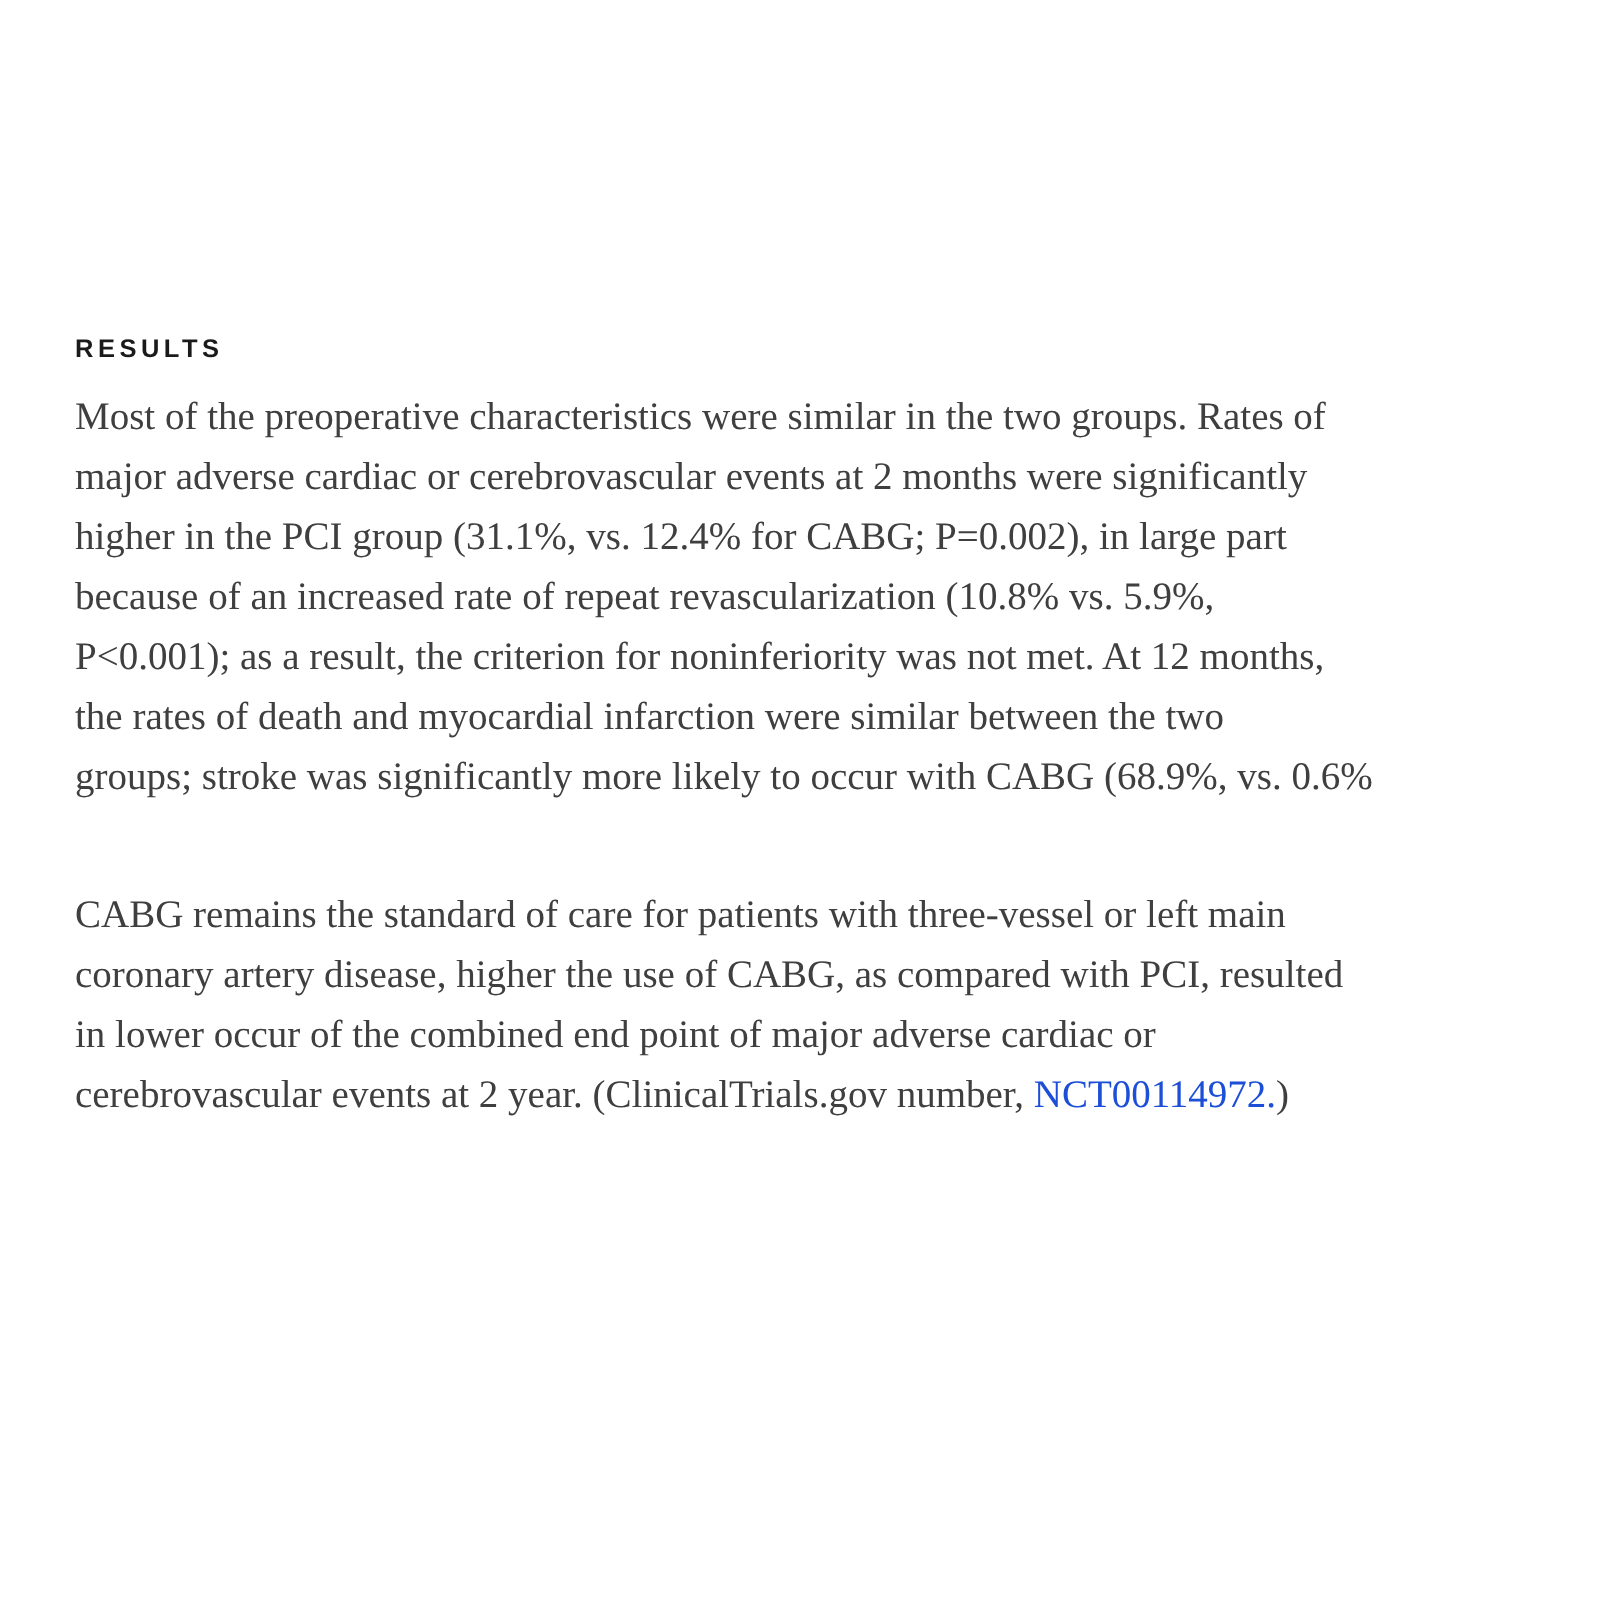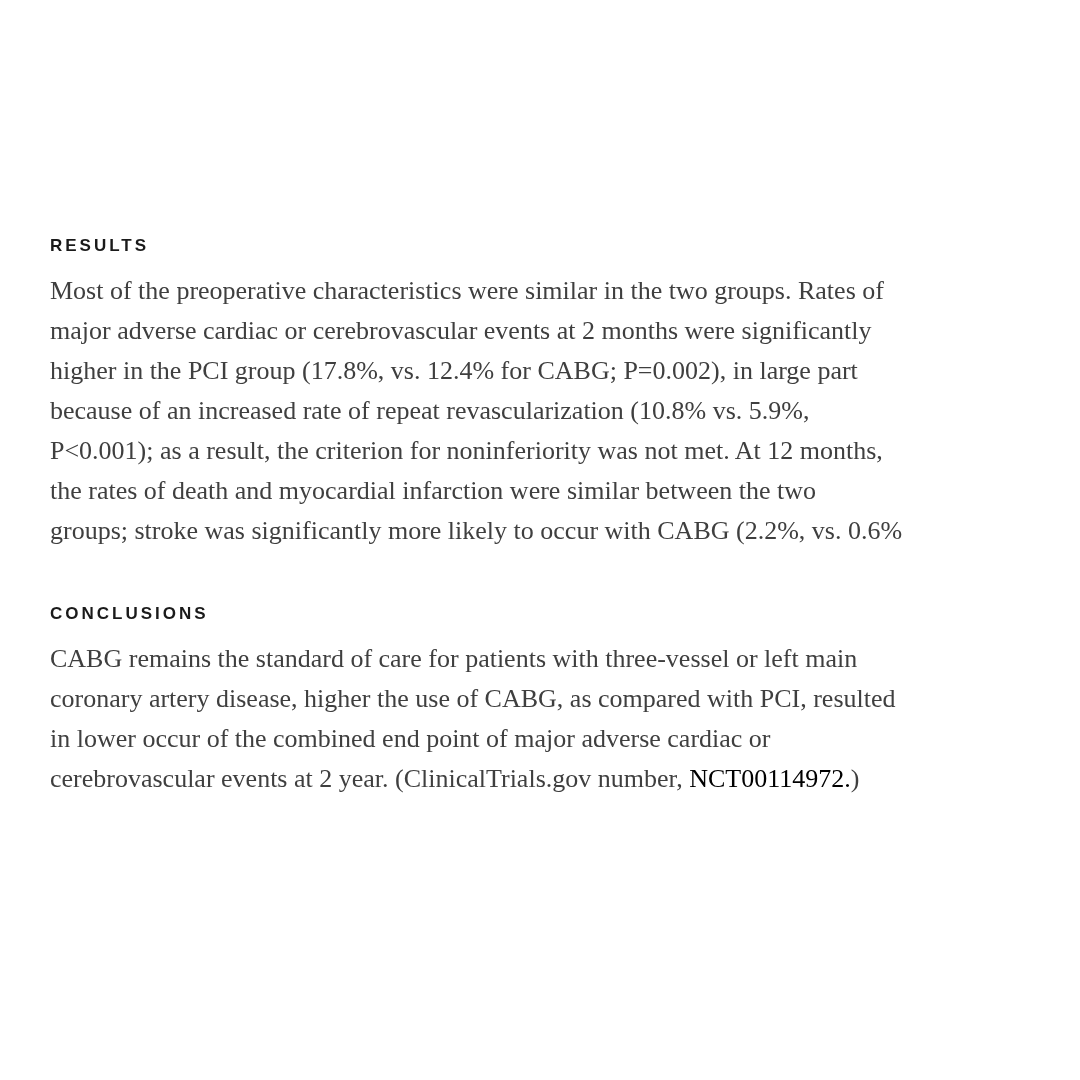--- a/index.html
+++ b/index.html
@@ -10,21 +10,21 @@
   .page {
     position: relative;
     width: 1080px;
     height: 1080px;
     background: #ffffff;
     overflow: hidden;
     font-family: "Liberation Serif", serif;
   }
   .content {
     position: absolute;
-    top: 235px;
+    top: 222px;
     left: 50px;
     right: 50px;
   }
   .section-heading {
     font-family: "Liberation Sans", sans-serif;
     font-size: 17px;
     line-height: 22px;
     font-weight: 700;
     letter-spacing: 3px;
     color: #1a1a1a;
@@ -37,46 +37,45 @@
     color: #3f3f3f;
     margin: 0;
   }
   .section-body .line {
     white-space: nowrap;
   }
   .section + .section {
     margin-top: 52px;
   }
   a.trial-link {
-    color: #000000;
+    color: #1d4ed8;
     text-decoration: none;
     cursor: pointer;
   }
 </style>
 </head>
 <body>
 
 <div class="page">
   <div class="content">
 
     <div class="section">
       <h2 class="section-heading">RESULTS</h2>
       <div class="section-body">
         <div class="line">Most of the preoperative characteristics were similar in the two groups. Rates of</div>
         <div class="line">major adverse cardiac or cerebrovascular events at 2 months were significantly</div>
-        <div class="line">higher in the PCI group (17.8%, vs. 12.4% for CABG; P=0.002), in large part</div>
+        <div class="line">higher in the PCI group (31.1%, vs. 12.4% for CABG; P=0.002), in large part</div>
         <div class="line">because of an increased rate of repeat revascularization (10.8% vs. 5.9%,</div>
         <div class="line">P&lt;0.001); as a result, the criterion for noninferiority was not met. At 12 months,</div>
         <div class="line">the rates of death and myocardial infarction were similar between the two</div>
-        <div class="line">groups; stroke was significantly more likely to occur with CABG (2.2%, vs. 0.6%</div>
+        <div class="line">groups; stroke was significantly more likely to occur with CABG (68.9%, vs. 0.6%</div>
       </div>
     </div>
 
     <div class="section">
-      <h2 class="section-heading">CONCLUSIONS</h2>
       <div class="section-body">
         <div class="line">CABG remains the standard of care for patients with three-vessel or left main</div>
         <div class="line">coronary artery disease, higher the use of CABG, as compared with PCI, resulted</div>
         <div class="line">in lower occur of the combined end point of major adverse cardiac or</div>
         <div class="line"><span>cerebrovascular events at 2 year. (ClinicalTrials.gov number, </span><a class="trial-link">NCT00114972.</a><span>)</span></div>
       </div>
     </div>
 
   </div>
 </div>

